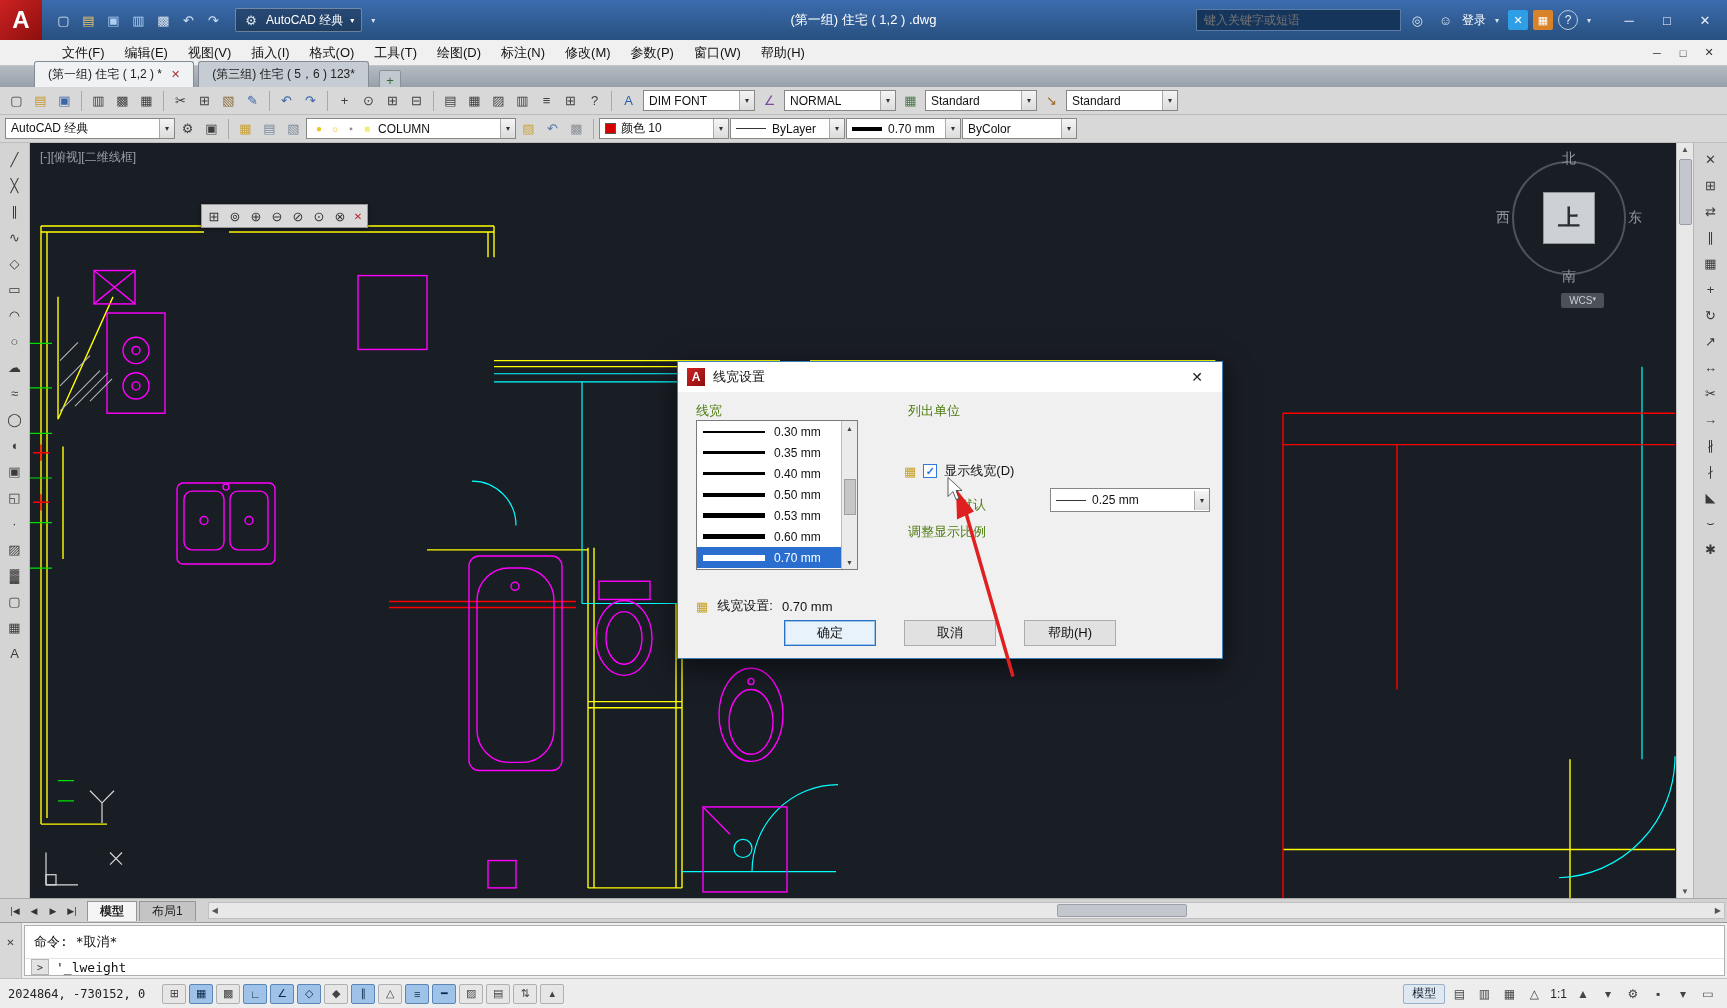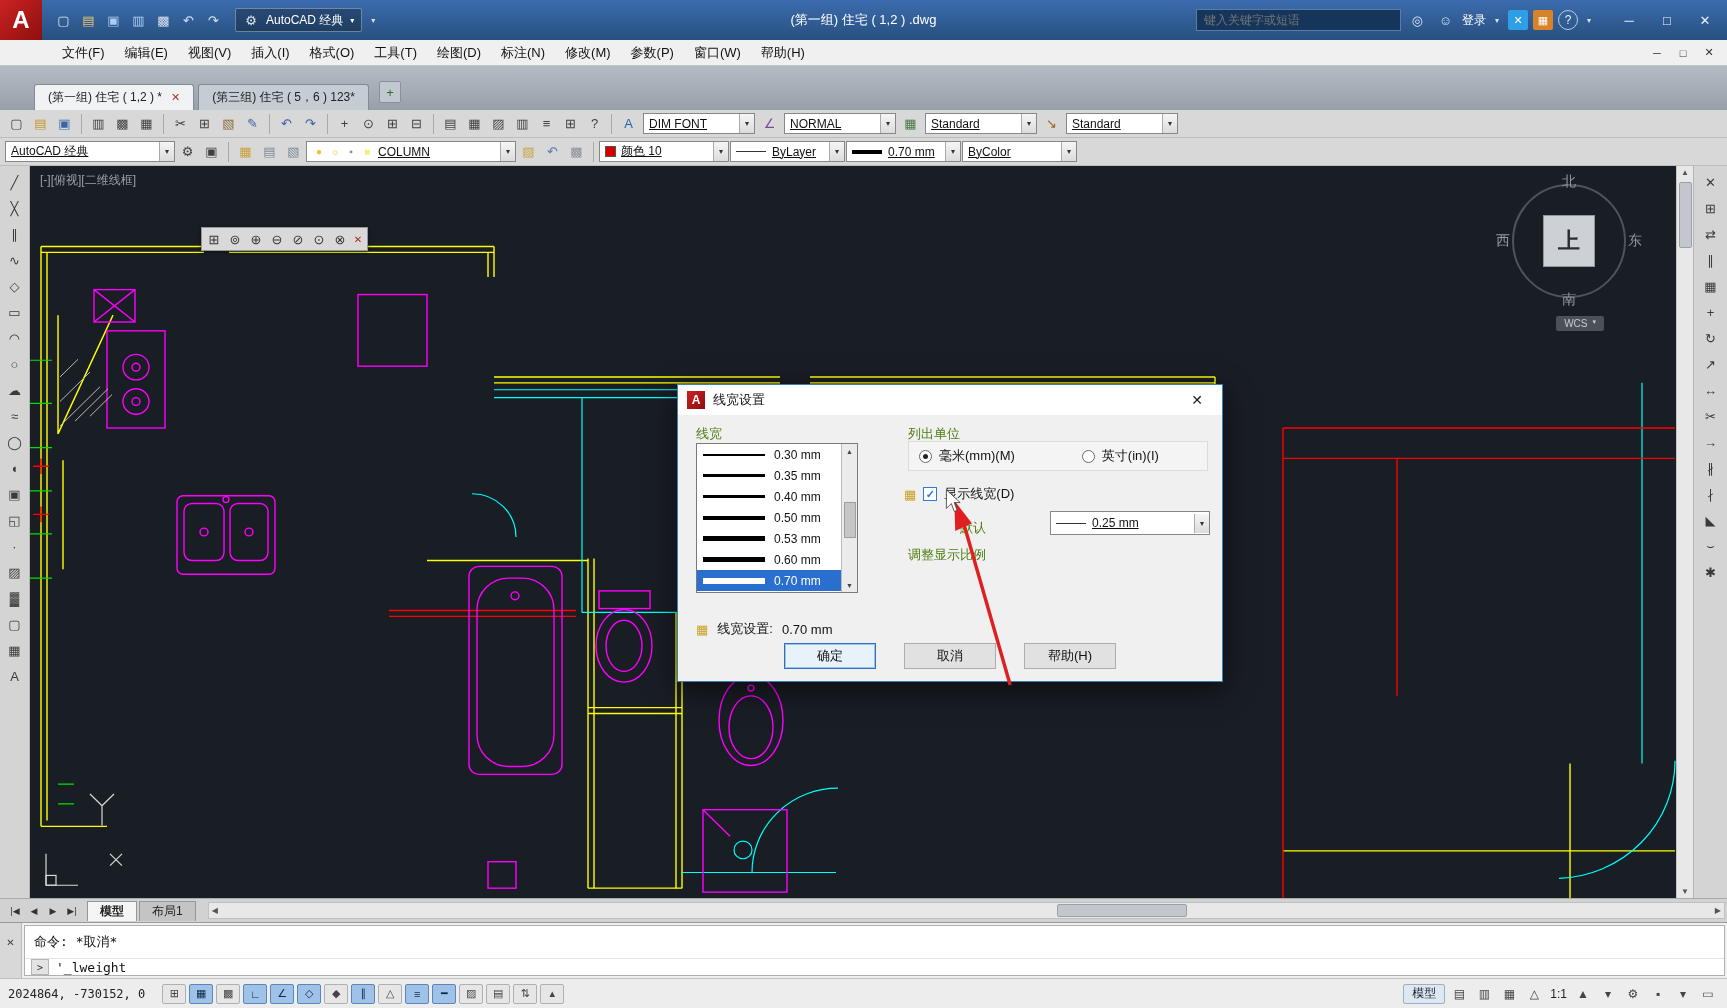--- a/index.html
+++ b/index.html
@@ -23,31 +23,31 @@
   .winbtns{display:flex;gap:2px;margin-left:12px;}
   .winbtn{width:36px;height:26px;display:flex;align-items:center;justify-content:center;color:#eef;font-size:13px;}
 
   
   .menubar{height:26px;background:#f0f0f0;display:flex;align-items:center;padding-left:52px;color:#111;border-bottom:1px solid #c6c6c6;flex:0 0 auto;}
   .menu-item{padding:4px 10px;font-size:13px;}
   .mdi{margin-left:auto;display:flex;gap:2px;padding-right:6px;}
   .mdi span{width:24px;height:18px;display:flex;align-items:center;justify-content:center;color:#333;font-size:11px;}
 
   
-  .doctabs{height:44px;background:linear-gradient(#b5bbc3,#97a0a9);display:flex;align-items:flex-end;padding:11px 0 0 34px;gap:4px;flex:0 0 auto;}
+  .doctabs{height:21px;background:linear-gradient(#b5bbc3,#97a0a9);display:flex;align-items:flex-end;padding:11px 0 0 34px;gap:4px;flex:0 0 auto;}
   .tab{height:26px;display:flex;align-items:center;gap:9px;padding:0 13px;background:#c6ccd3;border:1px solid #848b94;border-bottom:none;border-radius:3px 3px 0 0;font-size:12px;color:#222;}
   .tab.active{background:#f1f2f4;}
   .tab .x{color:#a33;font-size:11px;}
   .addtab{width:22px;height:22px;margin:0 0 3px 6px;background:#c2c8cf;border:1px solid #8a9098;display:flex;align-items:center;justify-content:center;font-size:13px;color:#2a6e2a;border-radius:2px;align-self:center;}
 
   
   .tbar{height:28px;background:#d8d8d8;display:flex;align-items:center;padding:0 5px;gap:1px;border-bottom:1px solid #bdbdbd;flex:0 0 auto;}
   .sep{width:1px;height:20px;background:#a9a9a9;margin:0 4px;flex:0 0 auto;}
   .combo{display:flex;align-items:center;height:21px;background:#fff;border:1px solid #878787;font-size:12px;color:#111;padding-left:5px;flex:0 0 auto;}
-  .combo .grow{flex:1;white-space:nowrap;overflow:hidden;text-decoration:underline;}
+  .combo .grow{flex:1;white-space:nowrap;overflow:hidden;}
   .combo .arrow{width:15px;height:19px;background:linear-gradient(#f5f5f5,#dcdcdc);border-left:1px solid #aaa;display:flex;align-items:center;justify-content:center;font-size:8px;color:#333;margin-left:4px;}
   .w112{width:112px;} .w170{width:170px;} .w210{width:210px;} .w130{width:130px;} .w115{width:115px;}
   .chips{display:flex;gap:2px;margin-right:4px;}
   .chip{width:14px;height:15px;display:flex;align-items:center;justify-content:center;font-size:10px;}
   .colorchip{width:11px;height:11px;background:#d40000;border:1px solid #555;margin-right:5px;flex:0 0 auto;}
   .ltline{width:30px;height:1px;background:#333;margin-right:6px;flex:0 0 auto;}
   .lwline{width:30px;height:4px;background:#000;margin-right:6px;flex:0 0 auto;}
 
   
   .main{flex:1 1 auto;display:flex;position:relative;background:#191d24;min-height:0;}
@@ -65,21 +65,21 @@
   .minibar .icon.close{color:#b22;font-size:10px;width:14px;}
 
   .viewcube{position:absolute;right:40px;top:8px;width:134px;height:134px;}
   .vc-ring{position:absolute;inset:10px;border:2px solid #4e545c;border-radius:50%;}
   .vc-face{position:absolute;left:50%;top:50%;transform:translate(-50%,-50%);width:52px;height:52px;background:#cdd0d4;border:1px solid #8f959d;color:#2b2e33;font-size:22px;font-weight:bold;display:flex;align-items:center;justify-content:center;}
   .vc-lab{position:absolute;color:#949aa2;font-size:14px;}
   .vc-n{top:-1px;left:50%;transform:translateX(-50%);}
   .vc-s{bottom:-1px;left:50%;transform:translateX(-50%);}
   .vc-w{left:-6px;top:50%;transform:translateY(-50%);}
   .vc-e{right:-6px;top:50%;transform:translateY(-50%);}
-  .wcs{position:absolute;right:72px;top:150px;background:#4c5158;color:#c6ccd3;font-size:10px;padding:2px 8px;border-radius:2px;display:flex;gap:5px;align-items:flex-start;}
+  .wcs{position:absolute;right:72px;top:150px;background:#4c5158;color:#c6ccd3;font-size:10px;padding:2px 8px;border-radius:2px;display:flex;align-items:flex-start;}
 
   
   .dlg{position:absolute;left:677px;top:218px;width:546px;height:298px;background:#f0f0f0;border:1px solid #3c7fb1;box-shadow:0 8px 26px rgba(0,0,0,.55);z-index:30;color:#111;}
   .dlg-title{height:30px;background:#fff;display:flex;align-items:center;padding:0 9px;gap:8px;font-size:13px;}
   .dlg-logo{width:18px;height:18px;background:linear-gradient(135deg,#cc2222,#8d0f0f);color:#fff;font-size:12px;font-weight:bold;display:flex;align-items:center;justify-content:center;}
   .dlg-close{margin-left:auto;width:32px;height:30px;display:flex;align-items:center;justify-content:center;font-size:14px;color:#222;}
   .dlab{position:absolute;font-size:13px;color:#4d7c0f;}
   .lw-list{position:absolute;left:18px;top:58px;width:162px;height:150px;background:#fff;border:1px solid #7a7a7a;display:flex;}
   .lw-rows{flex:1;overflow:hidden;}
   .lw-row{height:21px;display:flex;align-items:center;padding:0 6px;gap:9px;font-size:12px;}
@@ -521,26 +521,20 @@
             </div>
           </div>
         <div class="lw-sb">
           <span class="sb-a" style="font-size:7px">▲</span>
           <div class="thumb"></div>
           <span class="sb-b" style="font-size:7px">▼</span>
         </div>
       </div>
 
       <div class="dlab" style="left:230px;top:40px">列出单位</div>
-      <div class="units-box">
-        <span class="radio checked"></span>
-        <span>毫米(mm)(M)</span>
-        <span class="radio u2"></span>
-        <span>英寸(in)(I)</span>
-      </div>
 
       <div class="row-display">
         <span class="dlg-ic">▦</span>
         <span class="cbx">✓</span>
         <span>显示线宽(D)</span>
       </div>
 
       <div class="dlab" style="left:282px;top:134px">默认</div>
       <div class="def-combo">
         <div class="combo">

